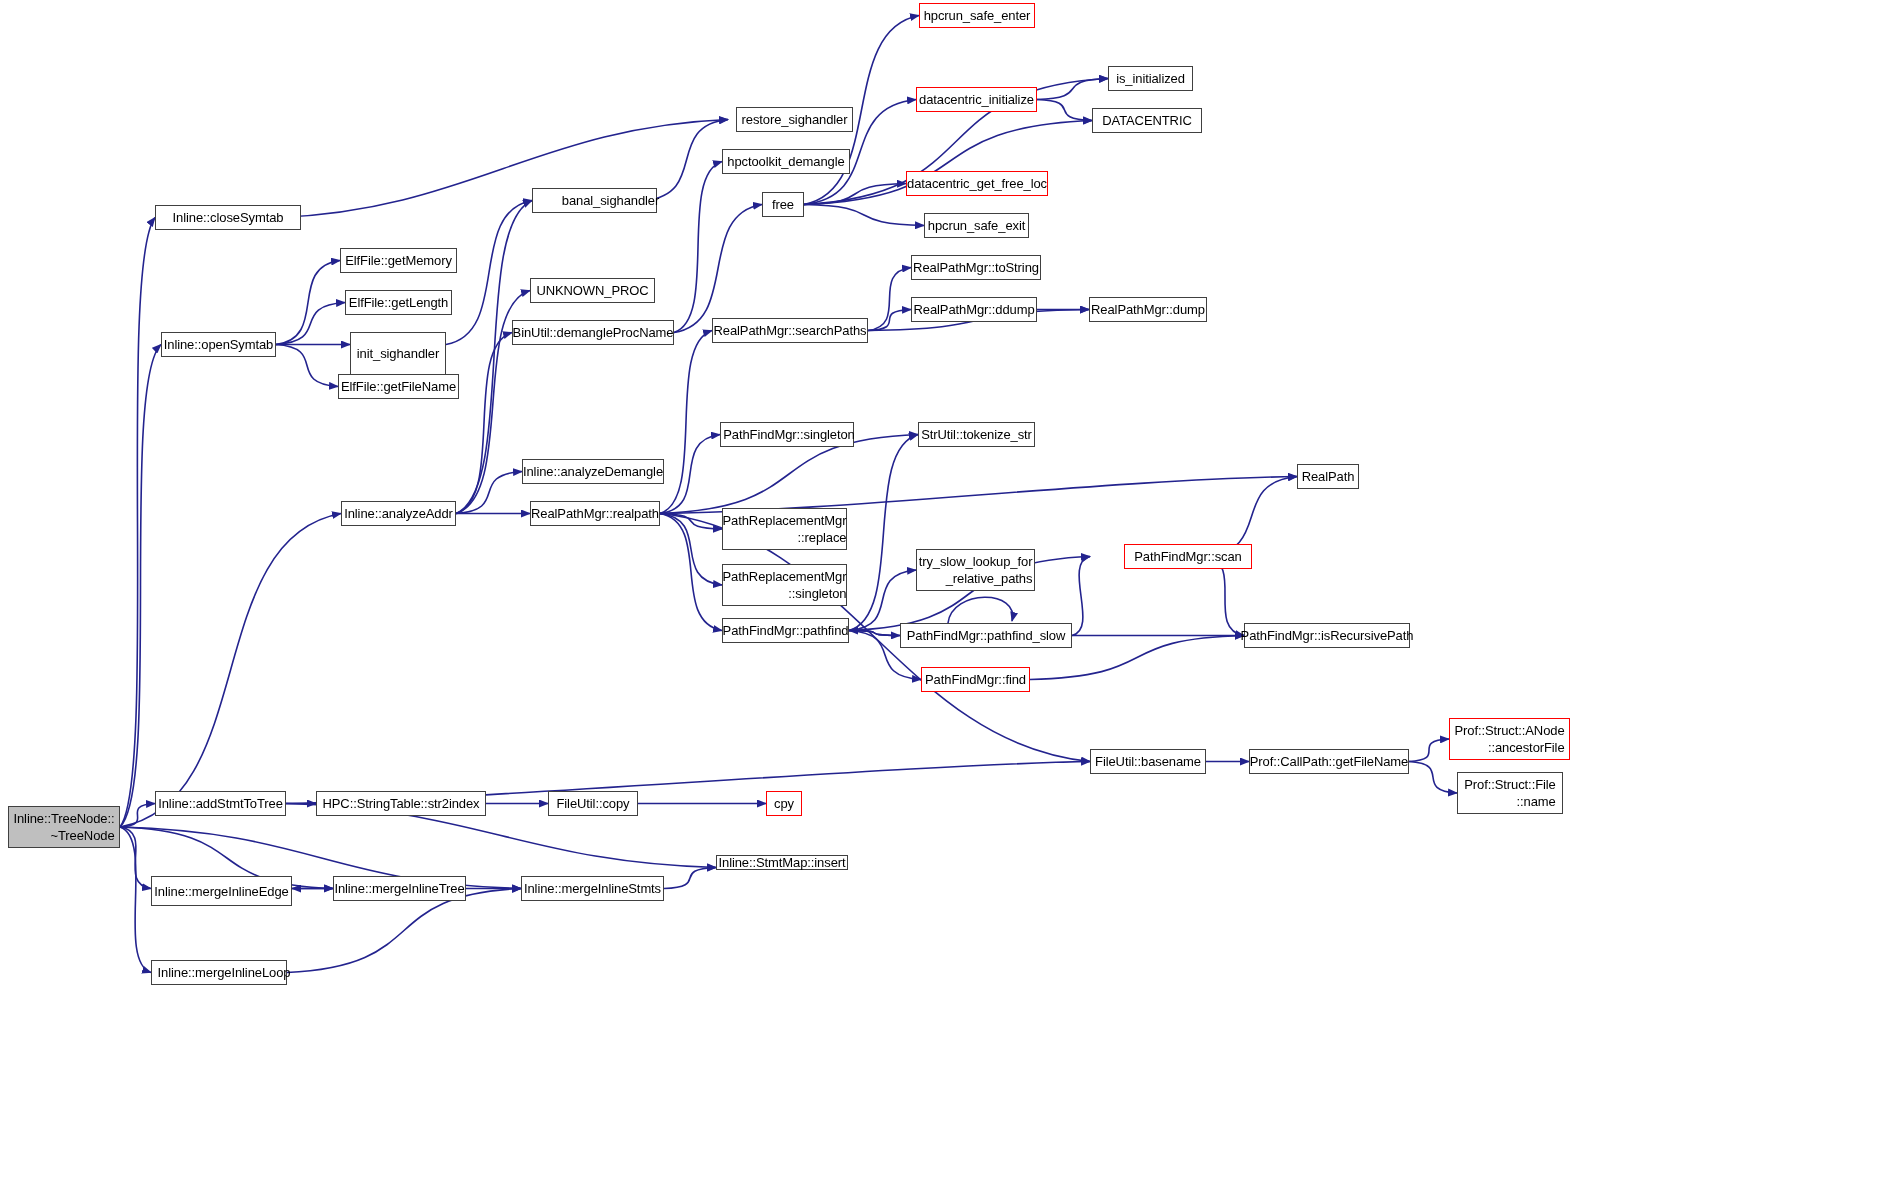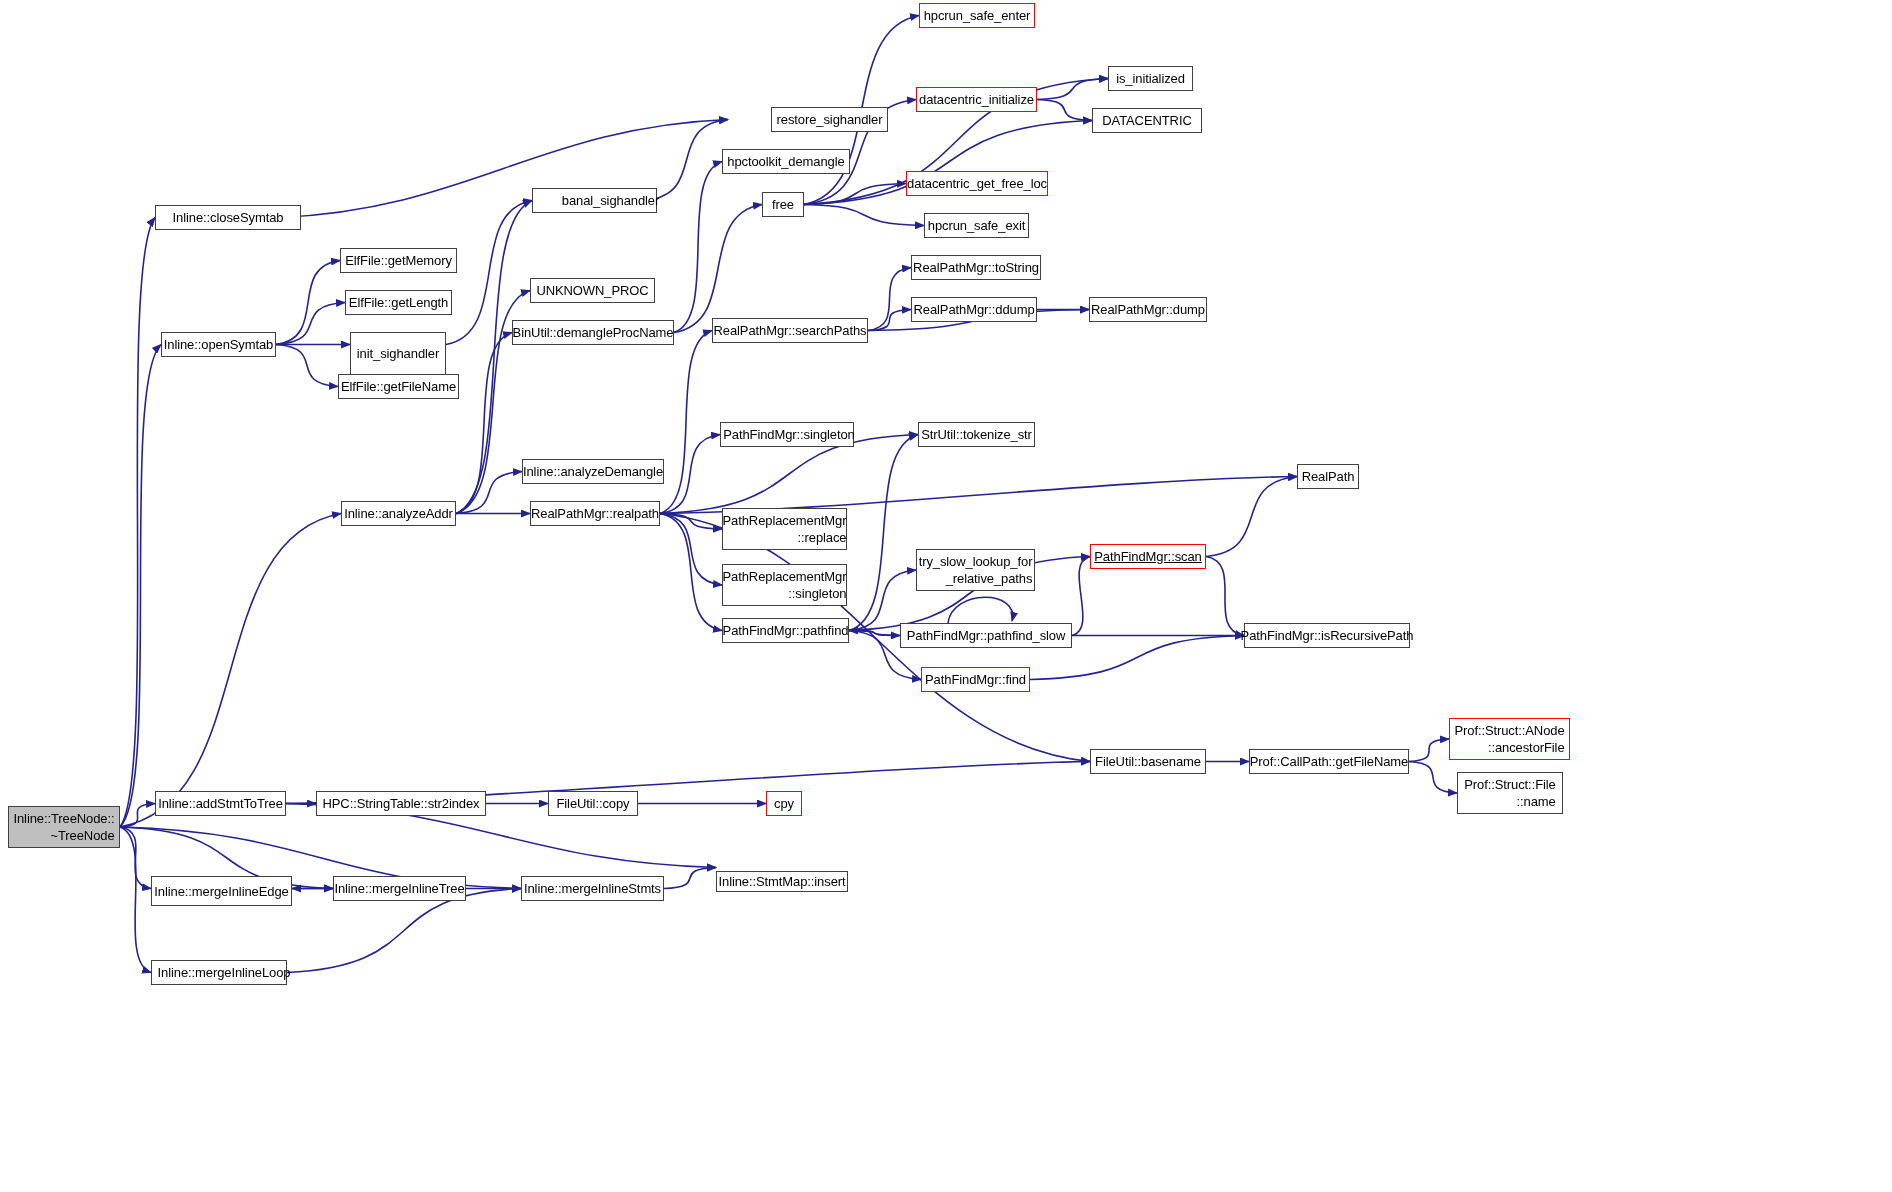--- a/index.html
+++ b/index.html
@@ -126,21 +126,21 @@
     <div class="node" style="left: 161px; top: 332px; width: 115px; height: 25px;">Inline::openSymtab</div>
     <div class="node" style="left: 340px; top: 248px; width: 117px; height: 25px;">ElfFile::getMemory</div>
     <div class="node" style="left: 345px; top: 290px; width: 107px; height: 25px;">ElfFile::getLength</div>
     <div class="node" style="left: 350px; top: 332px; width: 96px; height: 43px;">init_sighandler</div>
     <div class="node" style="left: 338px; top: 374px; width: 121px; height: 25px;">ElfFile::getFileName</div>
     <div class="node" style="left: 532px; top: 188px; width: 125px; height: 25px; padding-left: 36px;">banal_sighandler</div>
     <div class="node" style="left: 530px; top: 278px; width: 125px; height: 25px;">UNKNOWN_PROC</div>
     <div class="node" style="left: 512px; top: 320px; width: 162px; height: 25px;">BinUtil::demangleProcName</div>
     <div class="node" style="left: 341px; top: 501px; width: 115px; height: 25px;">Inline::analyzeAddr</div>
     <div class="node" style="left: 522px; top: 459px; width: 142px; height: 25px;">Inline::analyzeDemangle</div>
-    <div class="node" style="left: 771px; top: 107px; width: 117px; height: 25px;">restore_sighandler</div>
+    <div class="node" style="left: 736px; top: 107px; width: 117px; height: 25px;">restore_sighandler</div>
     <div class="node" style="left: 722px; top: 149px; width: 128px; height: 25px;">hpctoolkit_demangle</div>
     <div class="node" style="left: 762px; top: 192px; width: 42px; height: 25px;">free</div>
     <div class="node red" style="left: 919px; top: 3px; width: 116px; height: 25px;">hpcrun_safe_enter</div>
     <div class="node red" style="left: 916px; top: 87px; width: 121px; height: 25px;">datacentric_initialize</div>
     <div class="node red" style="left: 906px; top: 171px; width: 142px; height: 25px;">datacentric_get_free_loc</div>
     <div class="node" style="left: 924px; top: 213px; width: 105px; height: 25px;">hpcrun_safe_exit</div>
     <div class="node" style="left: 1108px; top: 66px; width: 85px; height: 25px;">is_initialized</div>
     <div class="node" style="left: 1092px; top: 108px; width: 110px; height: 25px;">DATACENTRIC</div>
     <div class="node" style="left: 712px; top: 318px; width: 156px; height: 25px;">RealPathMgr::searchPaths</div>
     <div class="node" style="left: 911px; top: 255px; width: 130px; height: 25px;">RealPathMgr::toString</div>
@@ -151,31 +151,31 @@
     <div class="node" style="left: 722px; top: 508px; width: 125px; height: 42px;">PathReplacementMgr
 ::replace</div>
     <div class="node" style="left: 722px; top: 564px; width: 125px; height: 42px;">PathReplacementMgr
 ::singleton</div>
     <div class="node" style="left: 722px; top: 618px; width: 127px; height: 25px;">PathFindMgr::pathfind</div>
     <div class="node" style="left: 918px; top: 422px; width: 117px; height: 25px;">StrUtil::tokenize_str</div>
     <div class="node" style="left: 916px; top: 549px; width: 119px; height: 42px;">try_slow_lookup_for
 _relative_paths</div>
     <div class="node" style="left: 900px; top: 623px; width: 172px; height: 25px;">PathFindMgr::pathfind_slow</div>
     <div class="node red" style="left: 921px; top: 667px; width: 109px; height: 25px;">PathFindMgr::find</div>
-    <div class="node red" style="left: 1090px; top: 544px; width: 116px; height: 25px; text-decoration: underline;">PathFindMgr::scan</div>
+    <div class="node red" style="left: 1124px; top: 544px; width: 128px; height: 25px;">PathFindMgr::scan</div>
     <div class="node" style="left: 1297px; top: 464px; width: 62px; height: 25px;">RealPath</div>
     <div class="node" style="left: 1244px; top: 623px; width: 166px; height: 25px;">PathFindMgr::isRecursivePath</div>
     <div class="node" style="left: 1090px; top: 749px; width: 116px; height: 25px;">FileUtil::basename</div>
     <div class="node" style="left: 1249px; top: 749px; width: 160px; height: 25px;">Prof::CallPath::getFileName</div>
     <div class="node red" style="left: 1449px; top: 718px; width: 121px; height: 42px;">Prof::Struct::ANode
 ::ancestorFile</div>
     <div class="node" style="left: 1457px; top: 772px; width: 106px; height: 42px;">Prof::Struct::File
 ::name</div>
     <div class="node" style="left: 155px; top: 791px; width: 131px; height: 25px;">Inline::addStmtToTree</div>
     <div class="node" style="left: 316px; top: 791px; width: 170px; height: 25px;">HPC::StringTable::str2index</div>
     <div class="node" style="left: 548px; top: 791px; width: 90px; height: 25px;">FileUtil::copy</div>
     <div class="node red" style="left: 766px; top: 791px; width: 36px; height: 25px;">cpy</div>
-    <div class="node" style="left: 716px; top: 855px; width: 132px; height: 21px; margin-top: 16px;">Inline::StmtMap::insert</div>
+    <div class="node" style="left: 716px; top: 855px; width: 132px; height: 15px;">Inline::StmtMap::insert</div>
     <div class="node" style="left: 151px; top: 876px; width: 141px; height: 30px;">Inline::mergeInlineEdge</div>
     <div class="node" style="left: 333px; top: 876px; width: 133px; height: 25px;">Inline::mergeInlineTree</div>
     <div class="node" style="left: 521px; top: 876px; width: 143px; height: 25px;">Inline::mergeInlineStmts</div>
     <div class="node" style="left: 151px; top: 960px; width: 136px; height: 25px; padding-left: 14px;">Inline::mergeInlineLoop</div>
   </div>
 
 </body></html>

